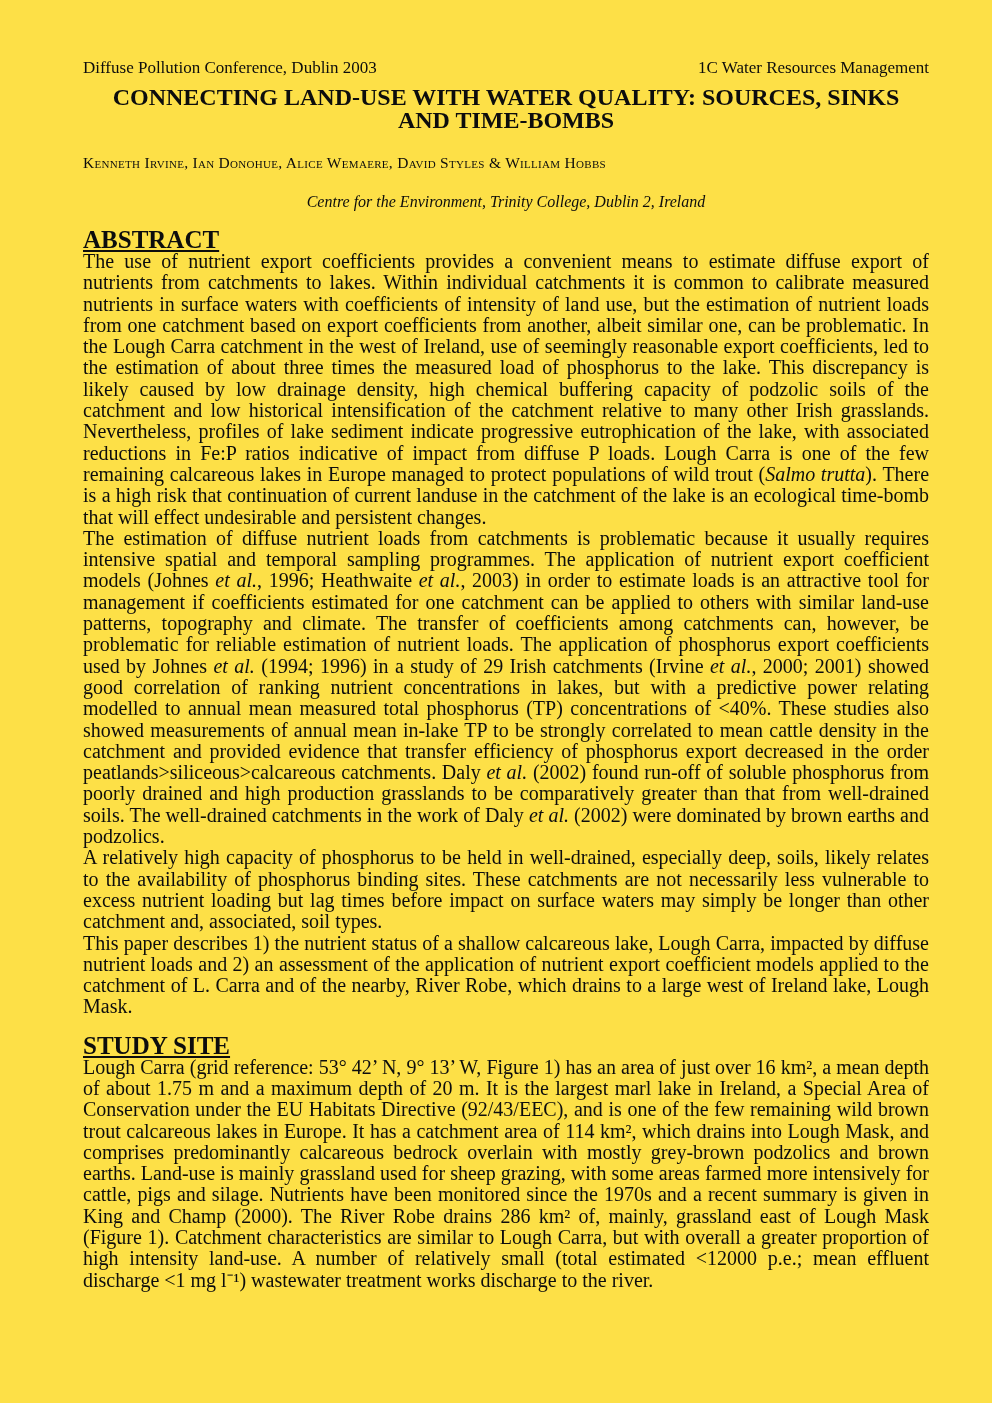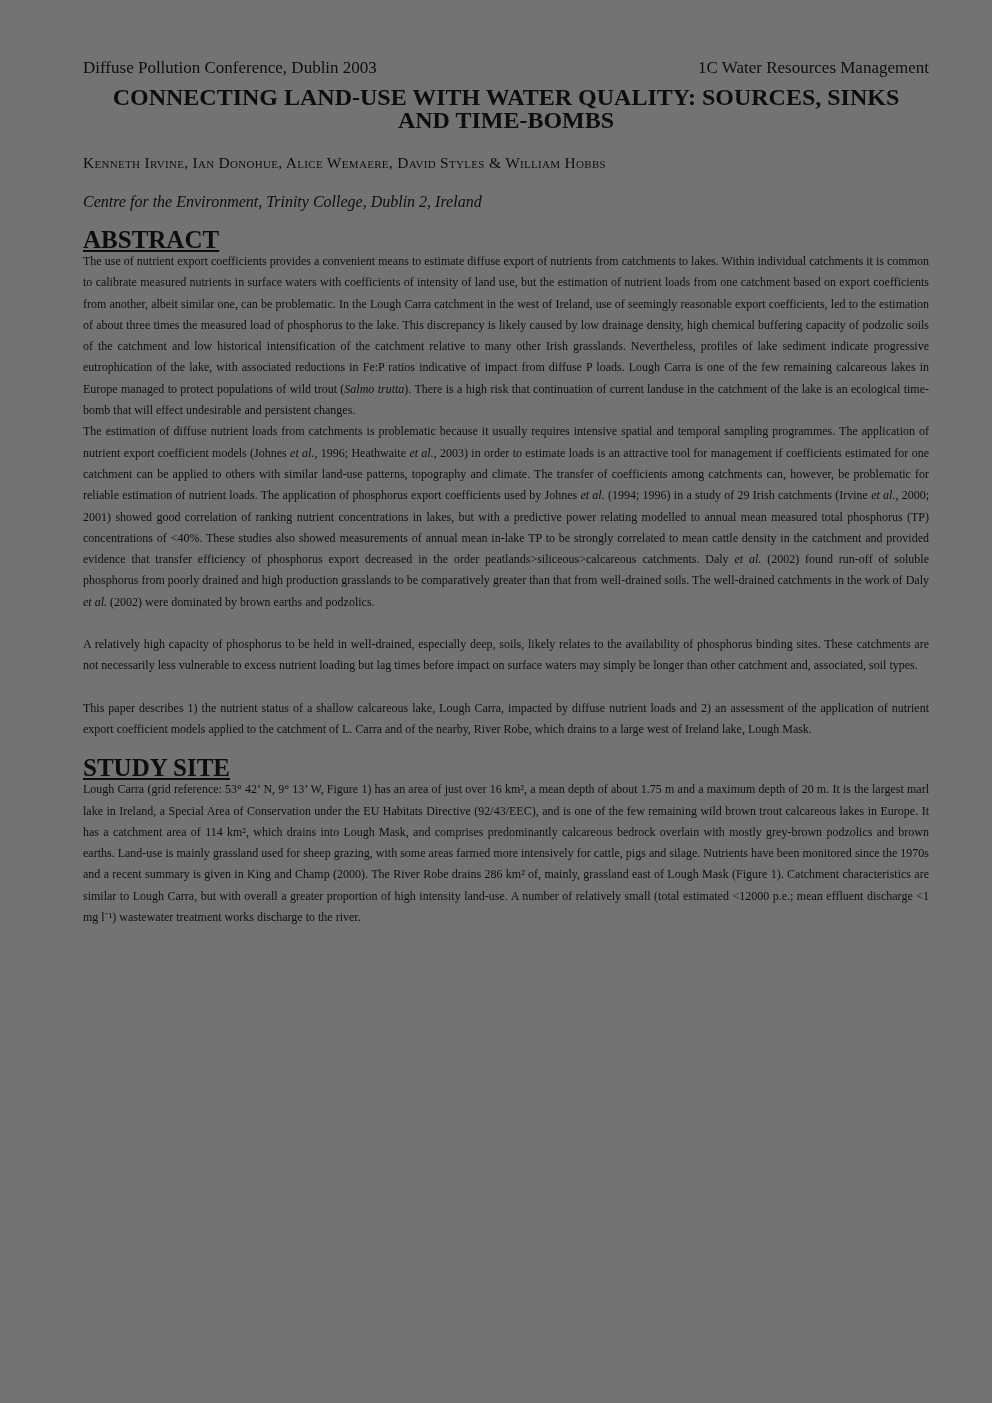--- a/index.html
+++ b/index.html
@@ -4,21 +4,21 @@
 <style>
   html, body {
     margin: 0;
     padding: 0;
     background: #e8e8e8;
   }
   .page {
     position: relative;
     width: 992px;
     height: 1403px;
-    background: #737373;
+    background: #fde047;
     font-family: "Liberation Serif", serif;
     color: #0d0d0d;
     overflow: hidden;
     margin: 0 auto;
   }
   .content {
     position: absolute;
     left: 83px;
     top: 58px;
     width: 846px;
@@ -39,39 +39,39 @@
   }
   .authors {
     margin-top: 21px;
     font-variant: small-caps;
     letter-spacing: 0.3px;
     font-size: 15.5px;
     line-height: 19px;
   }
   .affiliation {
     margin-top: 20px;
-    text-align: left;
+    text-align: center;
     font-style: italic;
     font-size: 16px;
     line-height: 20px;
   }
   h2.sec {
     margin: 16px 0 0 0;
     font-size: 25px;
     font-weight: bold;
     line-height: 23px;
     text-decoration: underline;
   }
   p.body {
     margin: 0;
-    font-size: 12px;
+    font-size: 20px;
     line-height: 21.3px;
     text-align: justify;
   }
-  p.para-gap { margin-top: 21px; }
+  p.para-gap { }
   .keywords {
     margin: 18px 0 0 0;
     font-size: 15.5px;
     font-weight: bold;
     font-style: italic;
     line-height: 20px;
   }
   .it { font-style: italic; }
   .footer {
     position: absolute;

